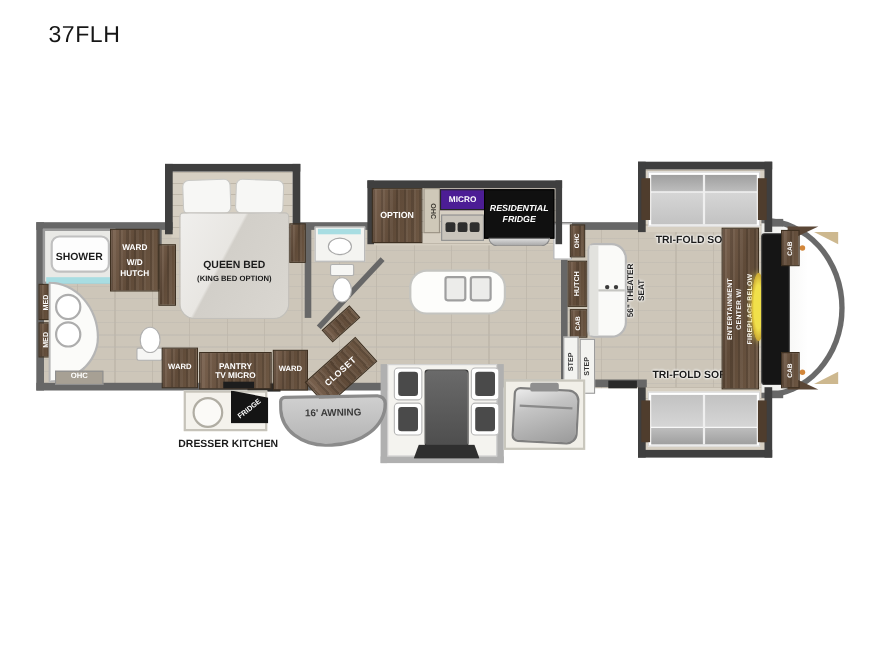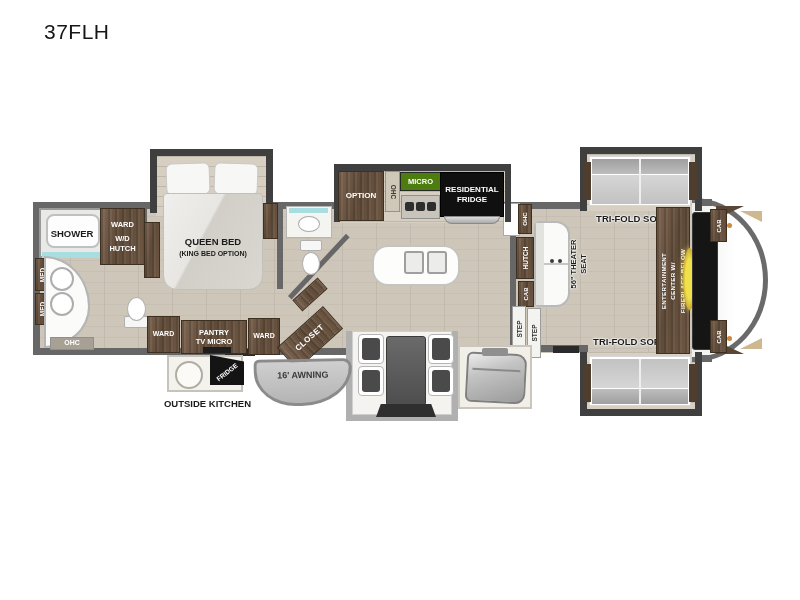--- a/index.html
+++ b/index.html
@@ -145,29 +145,29 @@
   <div class="abs wood lbl wlbl" style="left:279px;top:323px;width:62px;height:30px;transform:rotate(-42deg);font-size:8px;letter-spacing:.5px;">
       <span>CLOSET</span>
     </div>
 
   <div class="abs wood lbl wlbl" style="left:338px;top:171px;width:46px;height:50px;font-size:8px;">
       <span>OPTION</span>
     </div>
   <div class="abs rotcw rot" style="left:385px;top:171px;width:15px;height:41px;background:#cfc8b8;border:1px solid #9a9284;">
       <span style="font-size:6.5px;color:#3f3b34;">OHC</span>
     </div>
-  <div class="abs lbl wlbl" style="left:400px;top:172px;width:41px;height:19px;background:#4d7c0f;border:1px solid #262626;font-size:7.5px;text-align:center;">
+  <div class="abs lbl wlbl" style="left:400px;top:172px;width:41px;height:19px;background:#4c1d95;border:1px solid #262626;font-size:7.5px;text-align:center;">
       <span>MICRO</span>
     </div>
   <div class="abs" style="left:401px;top:195px;width:39px;height:24px;background:#c9c4bb;border:1px solid #8f8f8f;">
     <div class="abs" style="left:3px;top:6px;width:9px;height:9px;background:#2e2e2e;border-radius:2px;"></div>
     <div class="abs" style="left:14px;top:6px;width:9px;height:9px;background:#2e2e2e;border-radius:2px;"></div>
     <div class="abs" style="left:25px;top:6px;width:9px;height:9px;background:#2e2e2e;border-radius:2px;"></div>
   </div>
-  <div class="abs lbl wlbl" style="left:440px;top:172px;width:64px;height:45px;background:#101010;border:1px solid #000;font-size:8px;line-height:1.2;">
+  <div class="abs lbl wlbl" style="left:440px;top:172px;width:64px;height:45px;background:#101010;border:1px solid #000;font-size:8px;line-height:1.2;font-style:italic;">
     <div>RESIDENTIAL</div>
     <div>FRIDGE</div>
   </div>
   <div class="abs" style="left:444px;top:216px;width:56px;height:8px;background:linear-gradient(180deg,#dcdcdc,#a9a9a9);border:1px solid #8a8a8a;border-radius:0 0 8px 8px;"></div>
   <div class="abs" style="left:372px;top:245px;width:88px;height:41px;background:#fdfdfb;border:2px solid #c4c4c0;border-radius:16px;"></div>
   <div class="abs" style="left:404px;top:251px;width:20px;height:23px;background:#ececea;border:2px solid #9f9f9f;border-radius:3px;"></div>
   <div class="abs" style="left:427px;top:251px;width:20px;height:23px;background:#ececea;border:2px solid #9f9f9f;border-radius:3px;"></div>
 
   <div class="abs wood rot" style="left:518px;top:204px;width:14px;height:30px;">
       <span style="font-size:6px;color:#fff;">OHC</span>
@@ -259,21 +259,21 @@
     <div class="abs" style="left:4px;top:14px;width:48px;height:2px;background:#8a8a8a;"></div>
   </div>
   <div class="abs" style="left:482px;top:348px;width:26px;height:8px;background:#8f8f8f;border-radius:2px;"></div>
 
   <div class="abs" style="left:167px;top:355px;width:76px;height:37px;background:#f4f2ec;border:2px solid #c6c3ba;"></div>
   <div class="abs" style="left:175px;top:361px;width:28px;height:28px;background:#fbfaf7;border:2px solid #b0ada3;border-radius:50%;"></div>
   <div class="abs" style="left:210px;top:355px;width:34px;height:30px;background:#141414;clip-path:polygon(0 0,100% 22%,100% 100%,0 100%);">
     <span style="position:absolute;left:50%;top:56%;transform:translate(-50%,-50%) rotate(-38deg);font-size:6.5px;font-weight:bold;color:#fff;white-space:nowrap;">FRIDGE</span>
   </div>
   <div class="abs lbl klbl" style="left:150px;top:398px;width:115px;height:12px;font-size:9.5px;">
-      <span>OUTSIDE KITCHEN</span>
+      <span>DRESSER KITCHEN</span>
     </div>
   <div class="abs" style="left:254px;top:359px;width:98px;height:47px;background:linear-gradient(180deg,#cfcfcf,#b4b4b4);border:3px solid #8b8b8b;border-radius:6px 10px 60% 50% / 6px 10px 95% 85%;transform:rotate(-1deg);">
     <div class="lbl" style="margin-top:8px;font-size:9px;color:#3a3a3a;font-weight:bold;">
         <span>16' AWNING</span>
       </div>
   </div>
 
 </div>
 
 </body></html>

